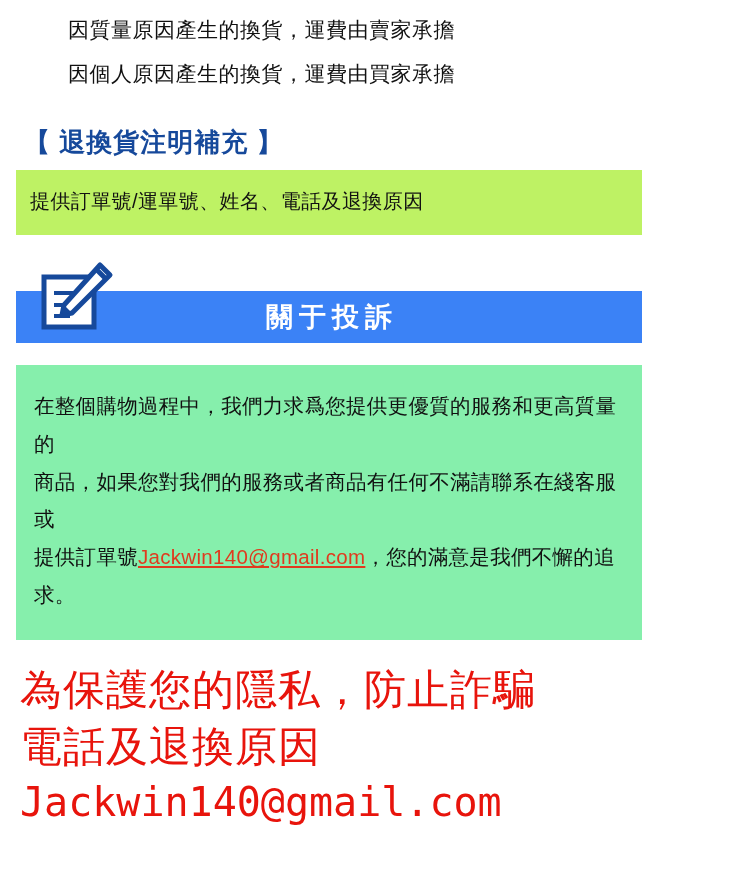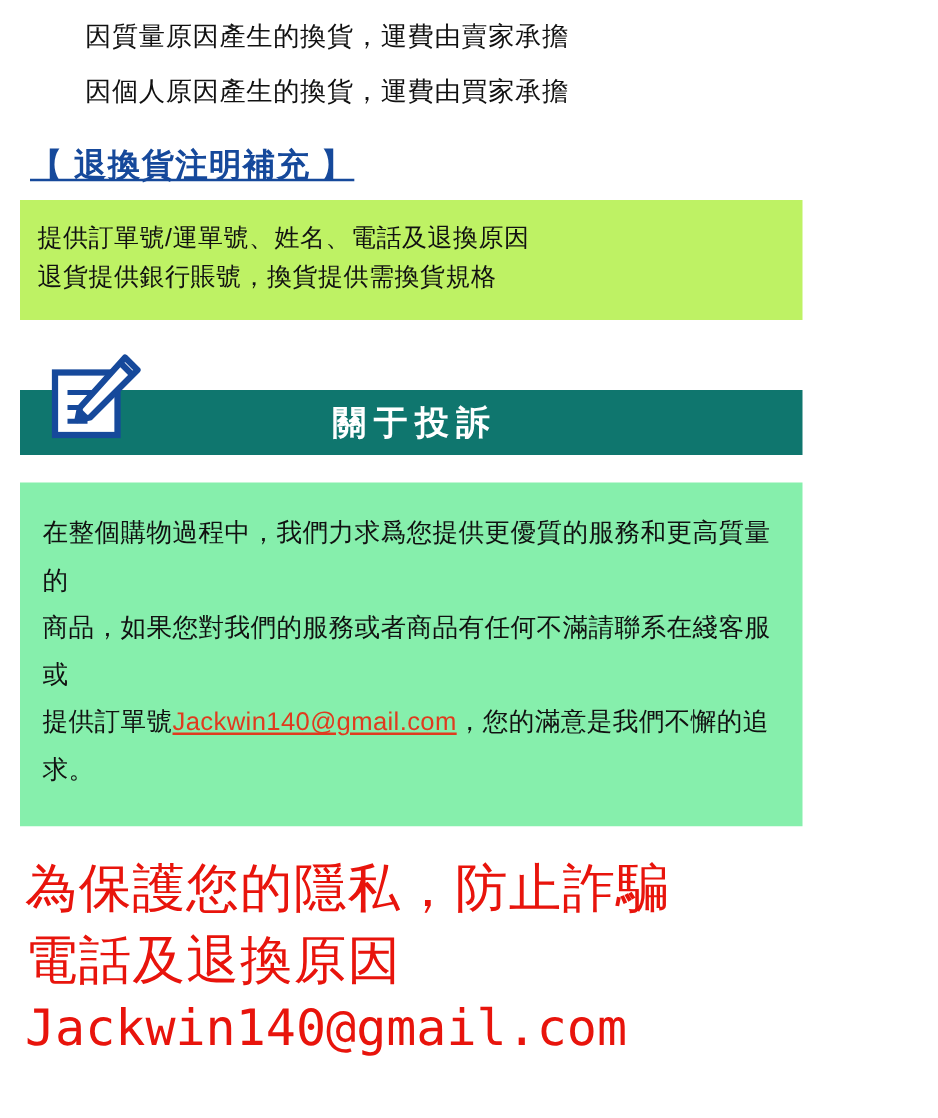--- a/index.html
+++ b/index.html
@@ -34,24 +34,23 @@
     margin-bottom: 16px;
     letter-spacing: 0.5px;
   }
 
   
   .bracket-heading {
     font-size: 26px;
     font-weight: bold;
     color: #16499b;
     padding-left: 24px;
-    margin-top: 26px;
+    margin-top: 36px;
     margin-bottom: 10px;
     letter-spacing: 1px;
-    text-decoration: underline;
   }
 
   
   .note-block {
     background: #bef264;
     margin: 0 16px 0 16px;
     padding: 16px 14px 18px 14px;
     box-sizing: border-box;
   }
   .note-line {
@@ -66,21 +65,21 @@
     position: relative;
     margin-top: 42px;
     height: 70px;
   }
   .banner-bar {
     position: absolute;
     left: 16px;
     right: 16px;
     top: 14px;
     height: 52px;
-    background: #0f766e;
+    background: #3b82f6;
     display: flex;
     align-items: center;
     justify-content: center;
   }
   .banner-title {
     color: #ffffff;
     font-size: 27px;
     font-weight: bold;
     letter-spacing: 6px;
     padding-left: 6px;
@@ -140,21 +139,20 @@
 
   <div class="top-lines">
     <div class="top-line">因質量原因產生的換貨，運費由賣家承擔</div>
     <div class="top-line">因個人原因產生的換貨，運費由買家承擔</div>
   </div>
 
   <div class="bracket-heading">【 退換貨注明補充 】</div>
 
   <div class="note-block">
     <div class="note-line">提供訂單號/運單號、姓名、電話及退換原因</div>
-    <div class="note-line">退貨提供銀行賬號，換貨提供需換貨規格</div>
   </div>
 
   <div class="banner-wrap">
     <div class="banner-bar">
       <span class="banner-title">關于投訴</span>
     </div>
     <svg class="banner-icon" viewBox="0 0 76 76" xmlns="http://www.w3.org/2000/svg">
       <rect x="6" y="16" width="50" height="50" fill="#ffffff" stroke="#16499b" stroke-width="5"></rect>
       <line x1="16" y1="32" x2="36" y2="32" stroke="#16499b" stroke-width="4"></line>
       <line x1="16" y1="44" x2="42" y2="44" stroke="#16499b" stroke-width="4"></line>

